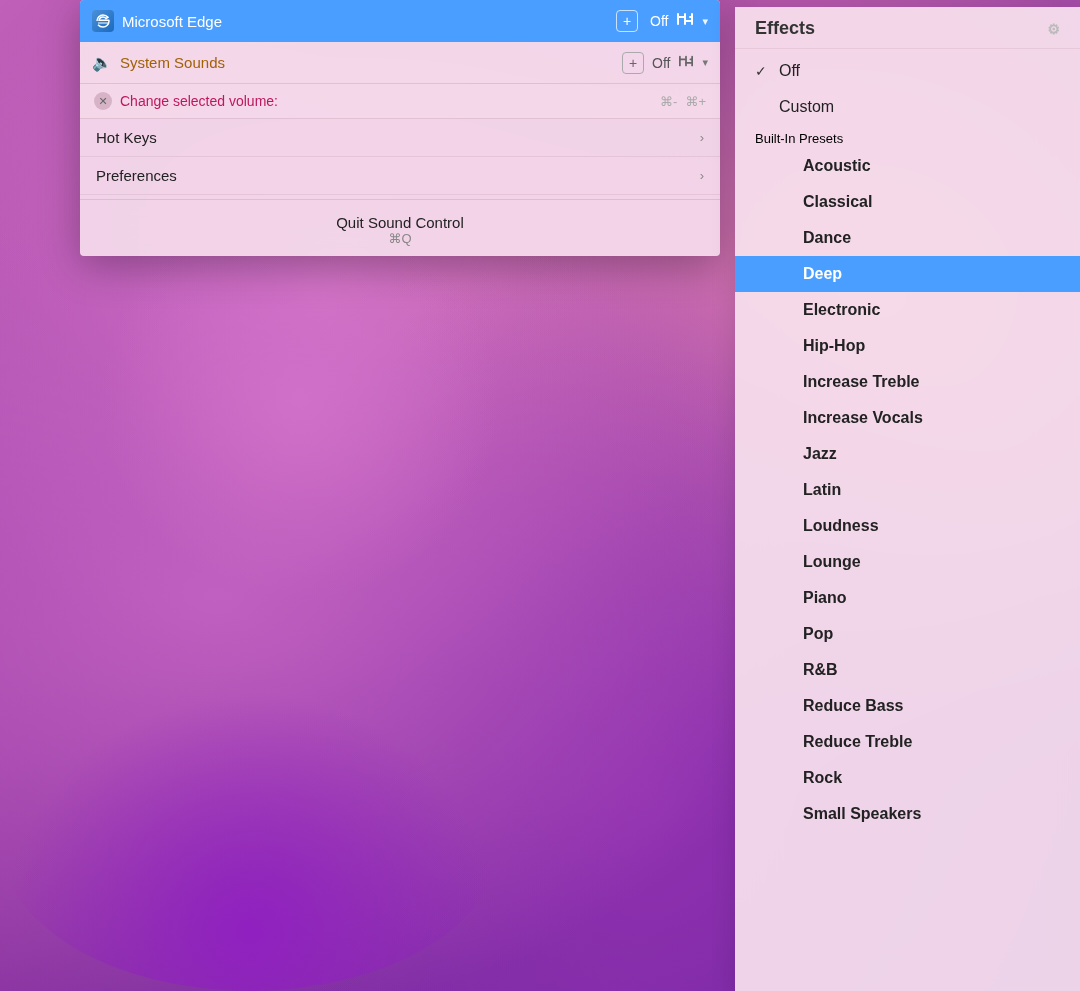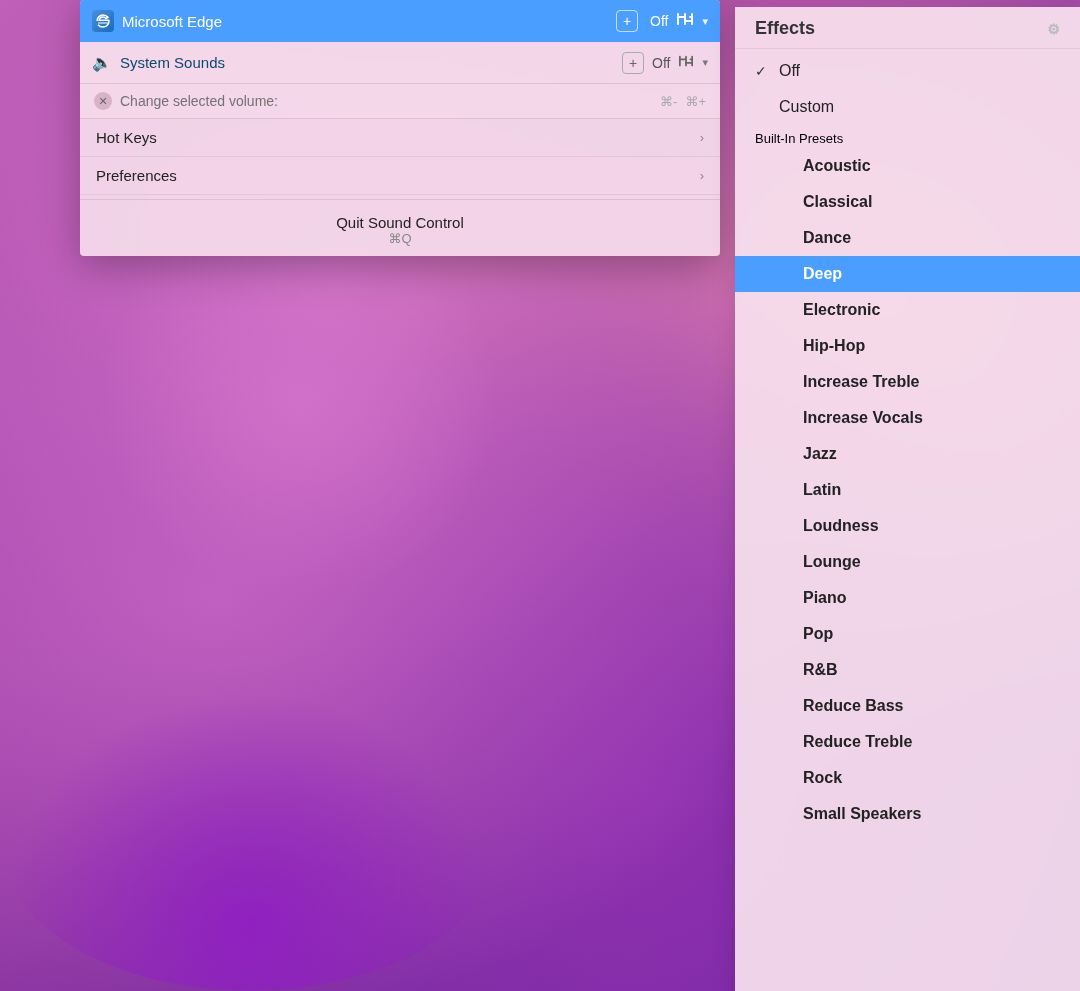--- a/index.html
+++ b/index.html
@@ -125,21 +125,21 @@
     .system-icon {
       margin-right: 8px;
       font-size: 16px;
       color: #555;
     }
 
     .system-name {
       flex: 1;
       font-size: 15px;
       font-weight: 400;
-      color: #0c4a6e;
+      color: #a16207;
     }
 
     .system-controls {
       display: flex;
       align-items: center;
       gap: 8px;
       color: #555;
     }
 
     
@@ -164,21 +164,21 @@
       font-size: 11px;
       display: flex;
       align-items: center;
       justify-content: center;
       cursor: pointer;
       flex-shrink: 0;
     }
 
     .volume-label {
       flex: 1;
-      color: #737373;
+      color: #be185d;
     }
 
     .kbd {
       color: #aaa;
       font-size: 13px;
     }
 
     
     .menu-item {
       display: flex;

